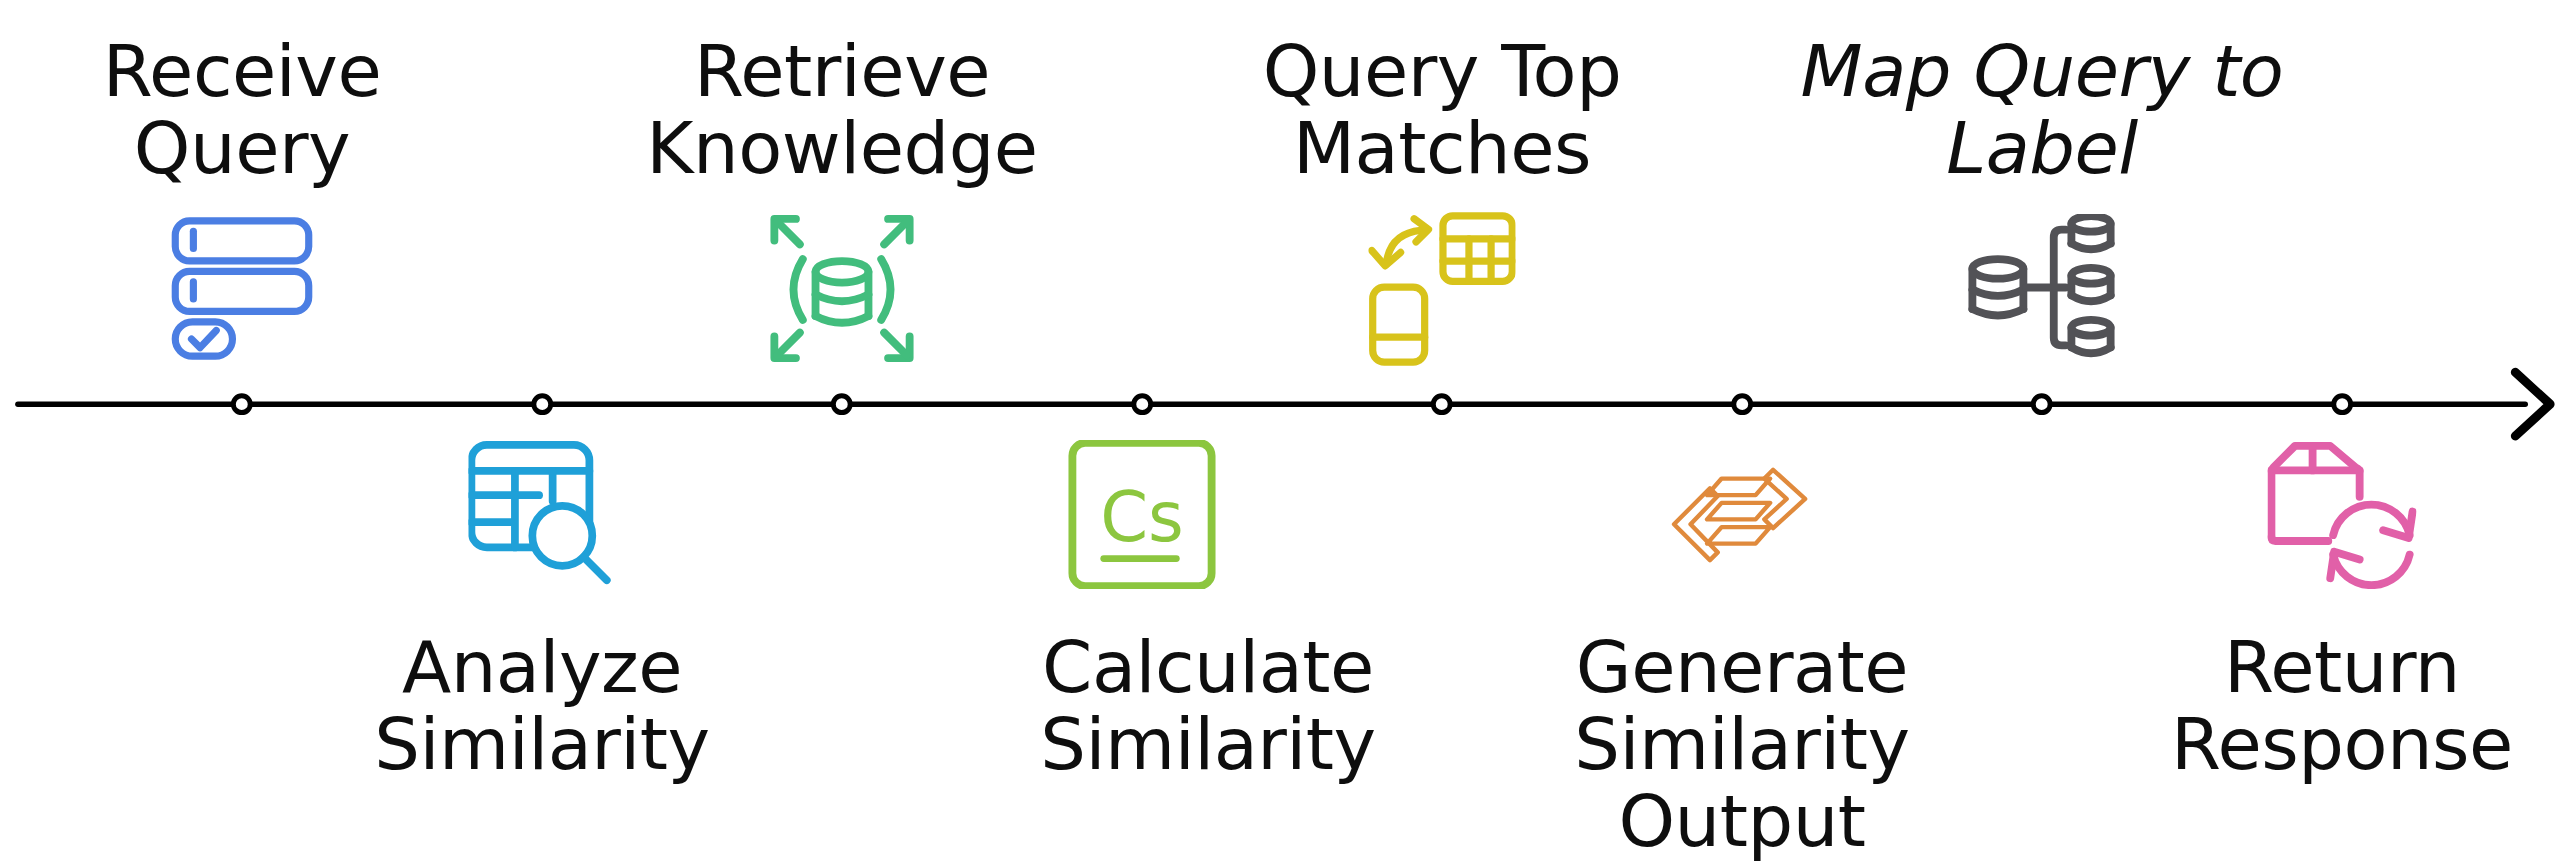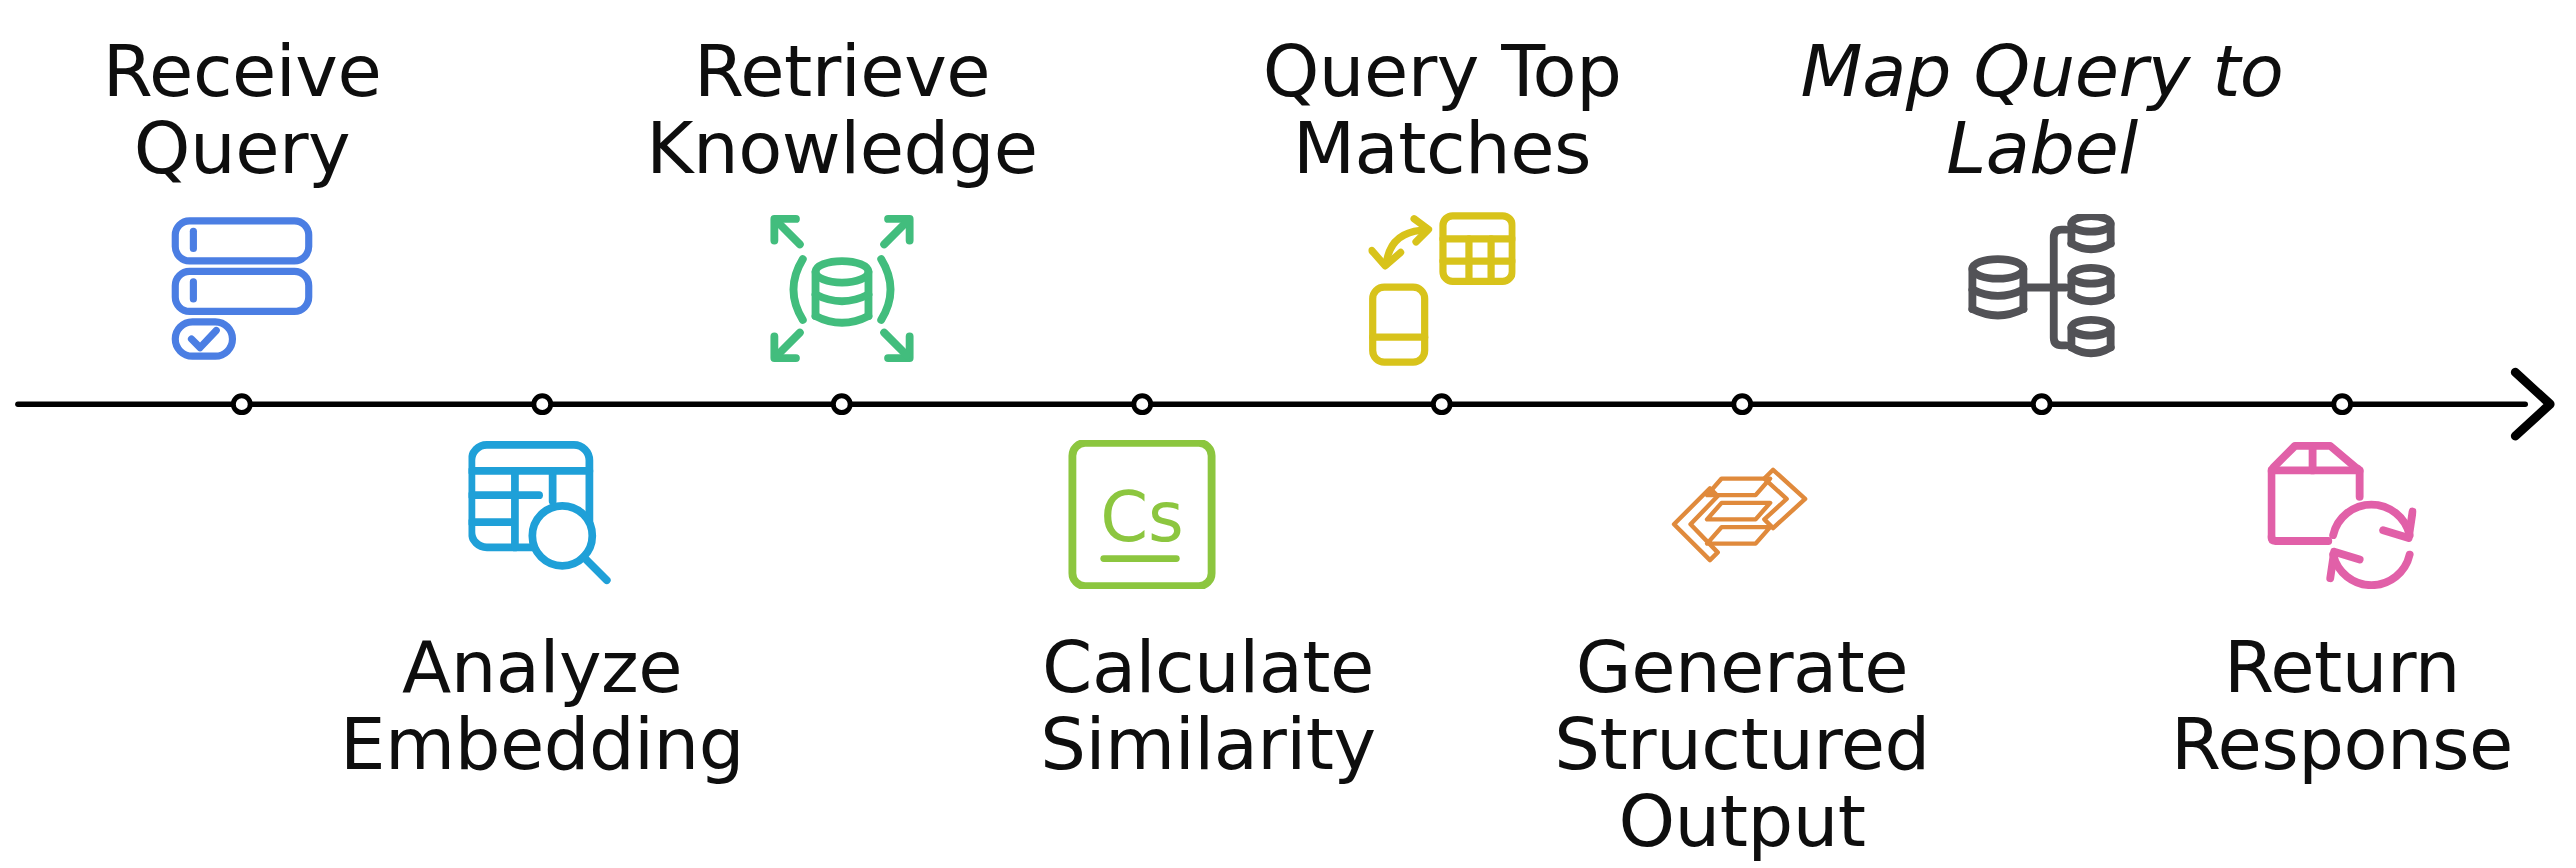--- a/index.html
+++ b/index.html
@@ -58,21 +58,21 @@
     <svg width="145" height="143" viewBox="0 0 152 150" fill="none" stroke="currentColor" stroke-width="7.5" stroke-linecap="round" stroke-linejoin="round">
       <rect x="6" y="4" width="140" height="42" rx="15"></rect>
       <line x1="25" y1="15" x2="25" y2="33"></line>
       <rect x="6" y="57" width="140" height="42" rx="15"></rect>
       <line x1="25" y1="68" x2="25" y2="86"></line>
       <rect x="6" y="110" width="60" height="36" rx="18"></rect>
       <path d="M23 128 L32 137 L49 119"></path>
     </svg>
       </div>
       <div class="step-title title-bottom" style="left: 542px;">Analyze
-Embedding</div>
+Similarity</div>
       <div class="step-icon icon-bottom" style="left: 542px; color: rgb(31, 160, 216);">
     <svg width="147" height="147" viewBox="0 0 152 152" fill="none" stroke="currentColor" stroke-width="8" stroke-linecap="round" stroke-linejoin="round">
       <rect x="3" y="4" width="122" height="106" rx="16"></rect>
       <line x1="3" y1="31" x2="125" y2="31"></line>
       <line x1="48" y1="31" x2="48" y2="110"></line>
       <line x1="87" y1="31" x2="87" y2="62"></line>
       <line x1="3" y1="56" x2="73" y2="56"></line>
       <line x1="3" y1="84" x2="44" y2="84"></line>
       <circle cx="97" cy="98" r="31" fill="#ffffff"></circle>
       <line x1="119" y1="120" x2="143" y2="144"></line>
@@ -118,21 +118,21 @@
       <line x1="104" y1="28" x2="104" y2="72"></line>
       <line x1="127" y1="28" x2="127" y2="72"></line>
       <rect x="4" y="78" width="54" height="78" rx="12"></rect>
       <line x1="4" y1="130" x2="58" y2="130"></line>
       <path d="M18 54 Q22 22 54 19"></path>
       <polyline points="47,7 62,18 49,31"></polyline>
       <polyline points="3,40 17,56 33,42"></polyline>
     </svg>
       </div>
       <div class="step-title title-bottom" style="left: 1742px;">Generate
-Structured
+Similarity
 Output</div>
       <div class="step-icon icon-bottom" style="left: 1742px; color: rgb(224, 138, 60);">
     <svg width="149" height="101" viewBox="0 0 152 104" fill="none" stroke="currentColor" stroke-width="4.5" stroke-linecap="round" stroke-linejoin="round">
       <path d="M43 25 L6 62 L43 99 L51 91 L23 62 L51 33 Z"></path>
       <path d="M40 32 L90 32 L105 15 L55 15 Z"></path>
       <path d="M40 57 L90 57 L105 40 L55 40 Z"></path>
       <path d="M40 82 L90 82 L105 65 L55 65 Z"></path>
       <path d="M108 6 L141 36 L108 66 L99 57 L122 36 L99 15 Z"></path>
     </svg>
       </div>

